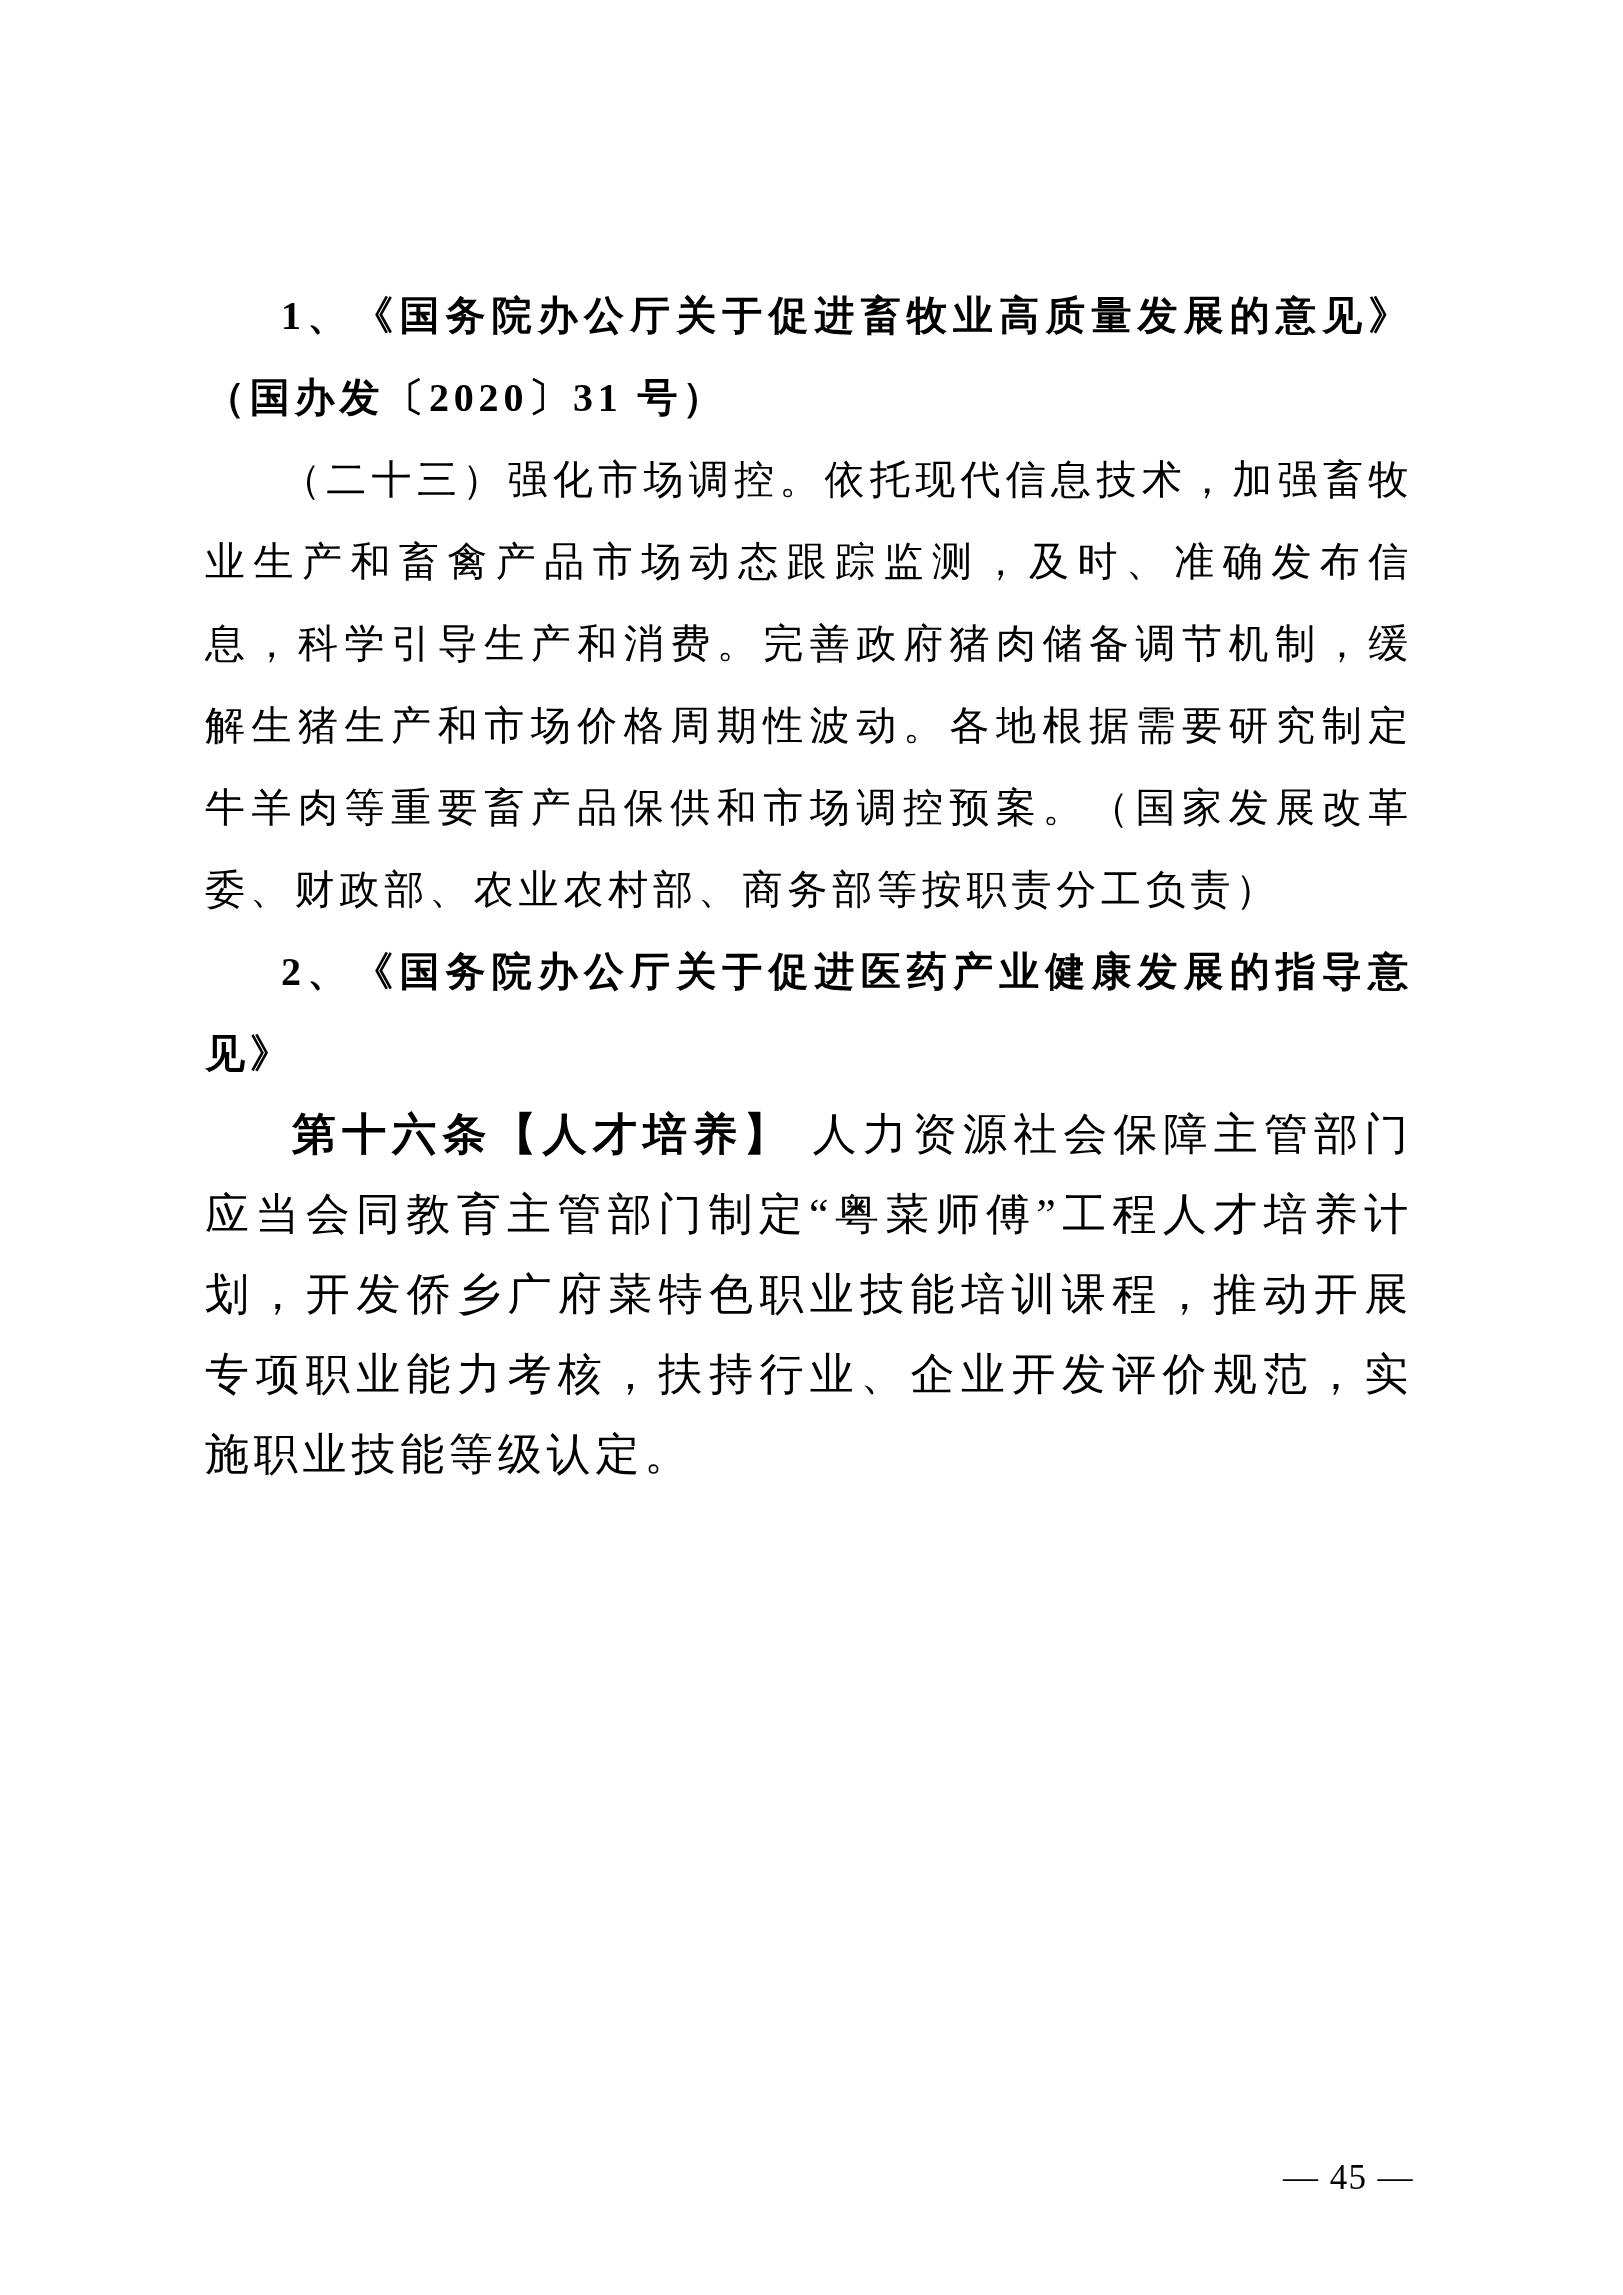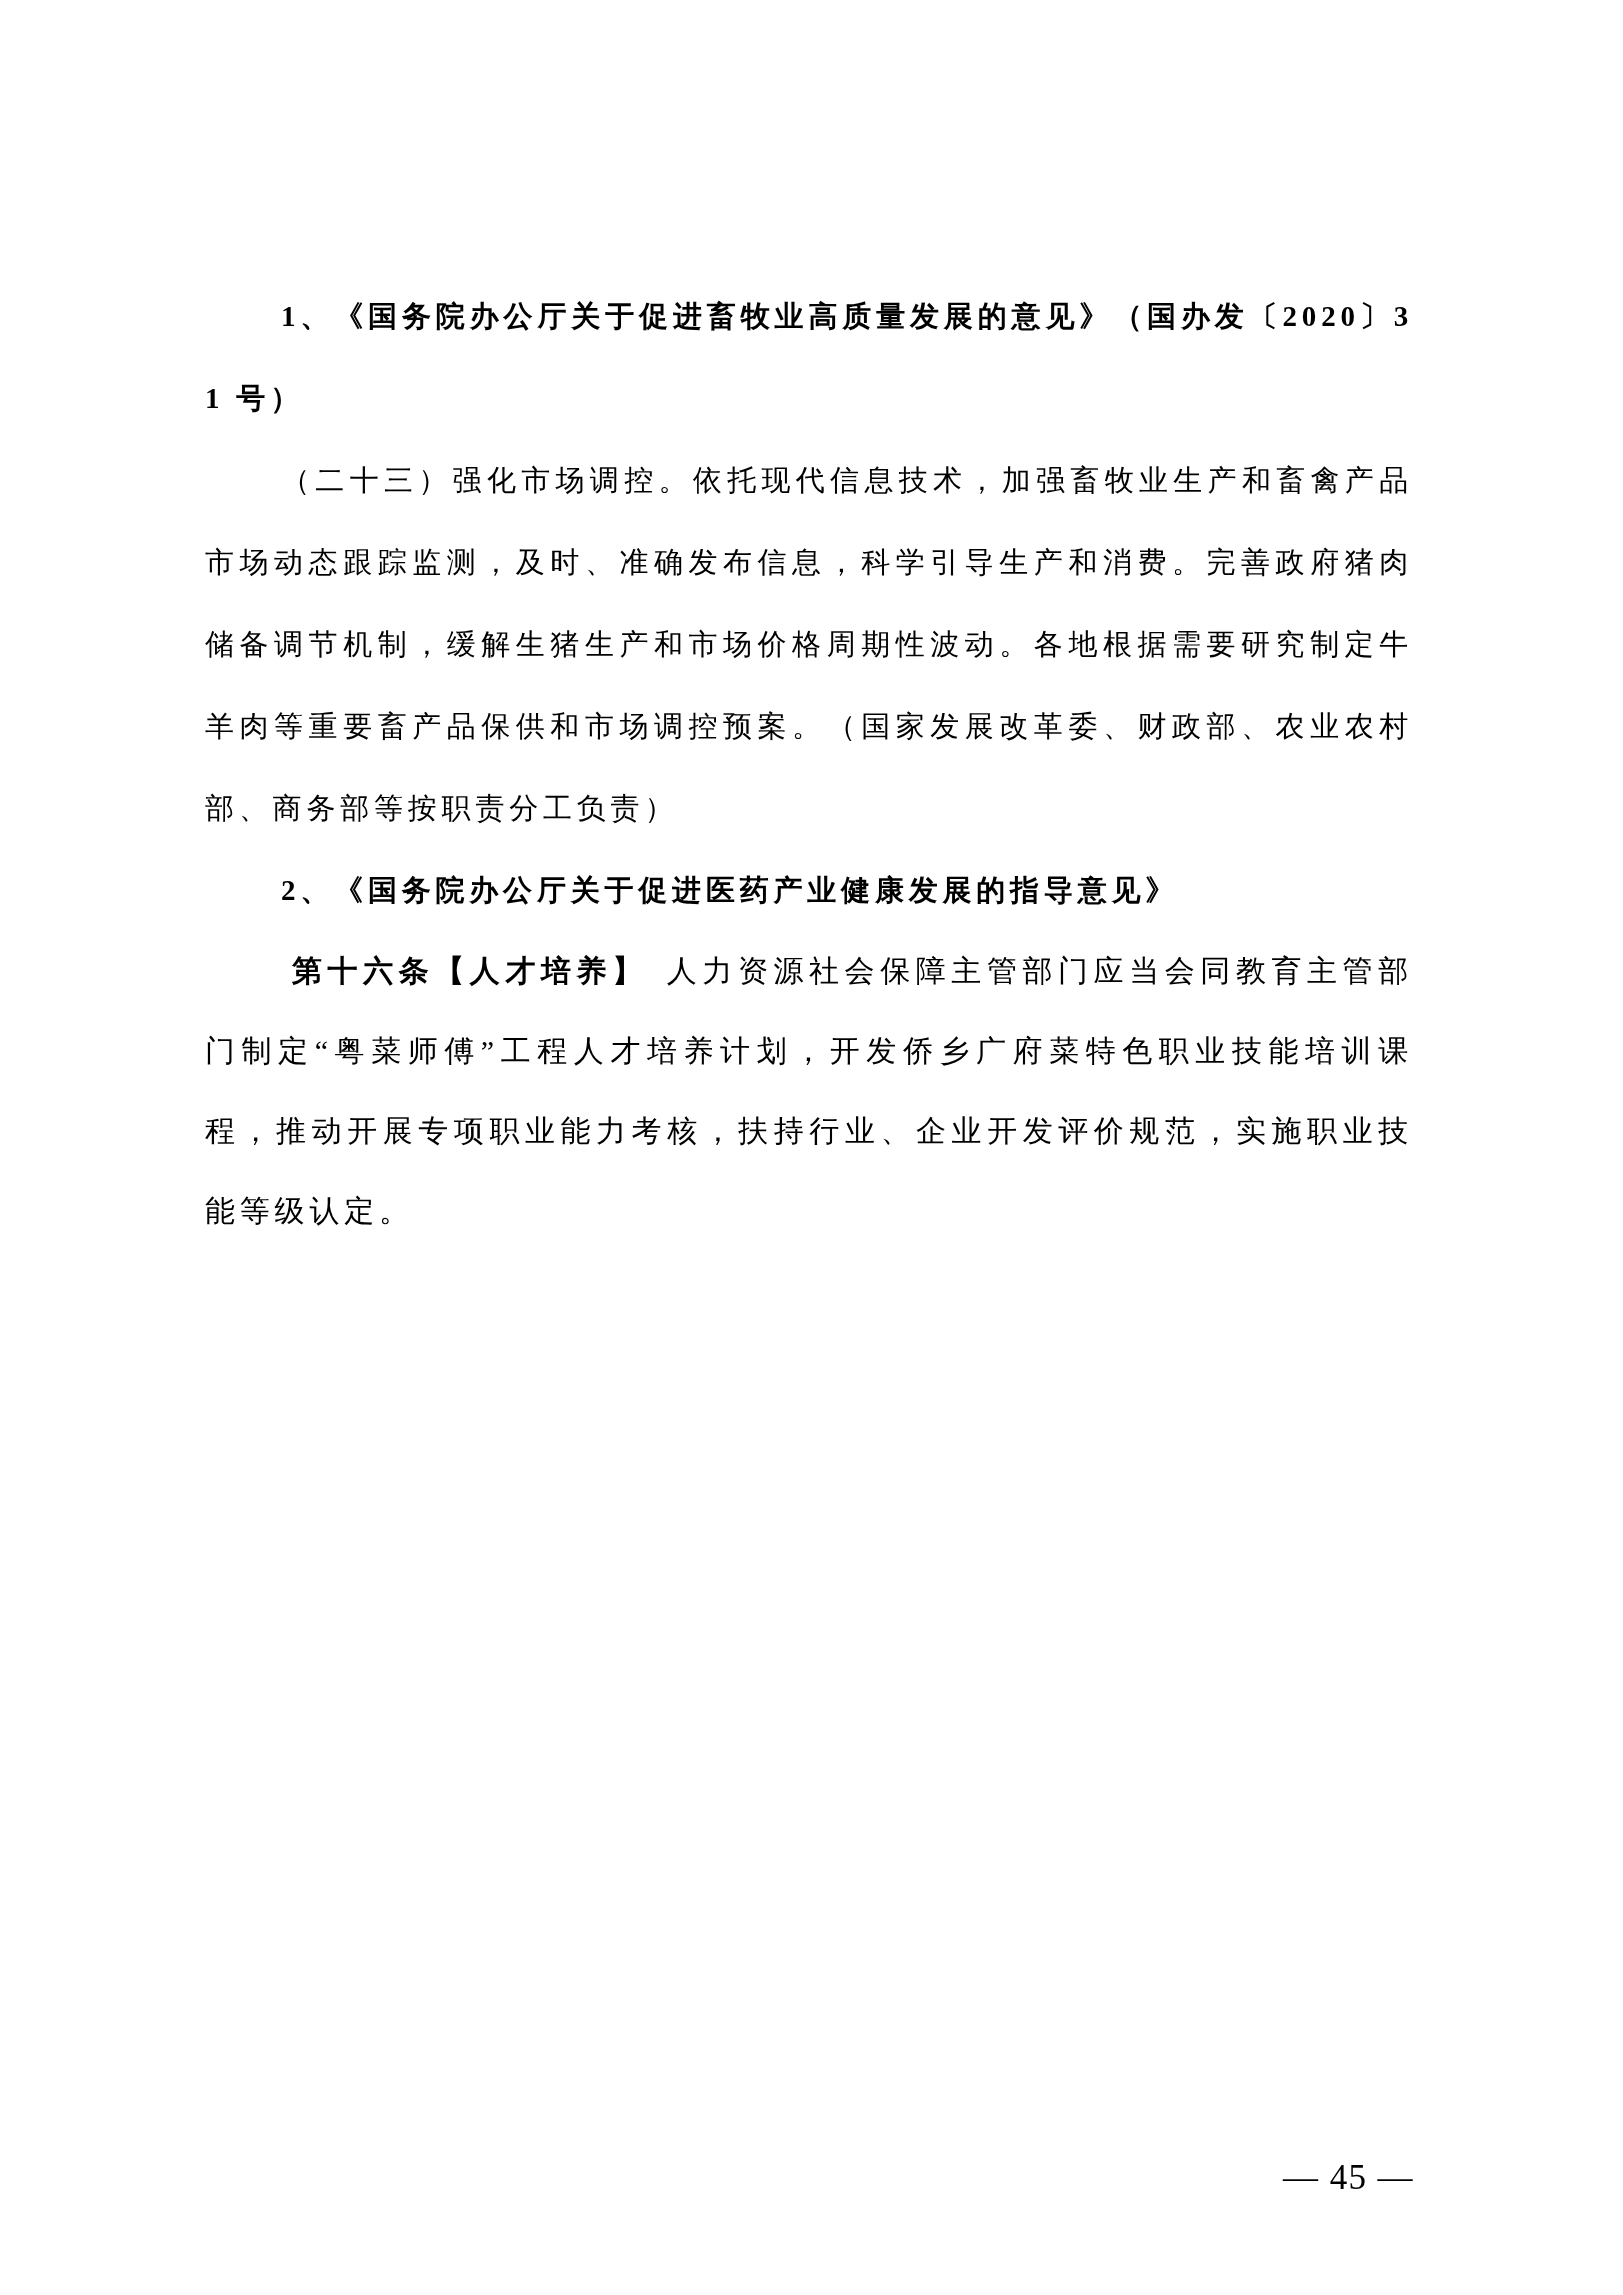--- a/index.html
+++ b/index.html
@@ -19,35 +19,35 @@
     }
     .content {
       position: absolute;
       left: 205px;
       top: 275px;
       width: 1208px;
     }
     
     .notes p {
       margin: 0;
-      font-size: 29px;
+      font-size: 40px;
       line-height: 82px;
       letter-spacing: 4.8px;
       text-align: justify;
       text-justify: inter-character;
       text-indent: 76px;
       word-break: break-all;
     }
     .note-title {
       font-weight: bold;
     }
     
     .article p {
       margin: 0;
-      font-size: 30px;
+      font-size: 44px;
       line-height: 80px;
       letter-spacing: 4.8px;
       text-align: justify;
       text-justify: inter-character;
       text-indent: 87px;
       word-break: break-all;
     }
     .article-heading {
       font-weight: bold;
       padding-right: 19px;

